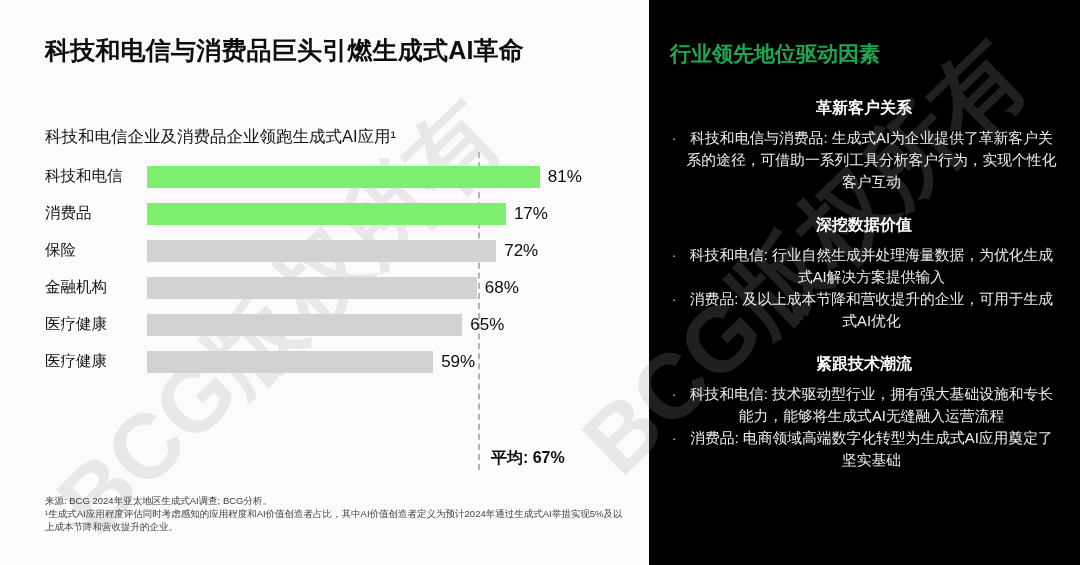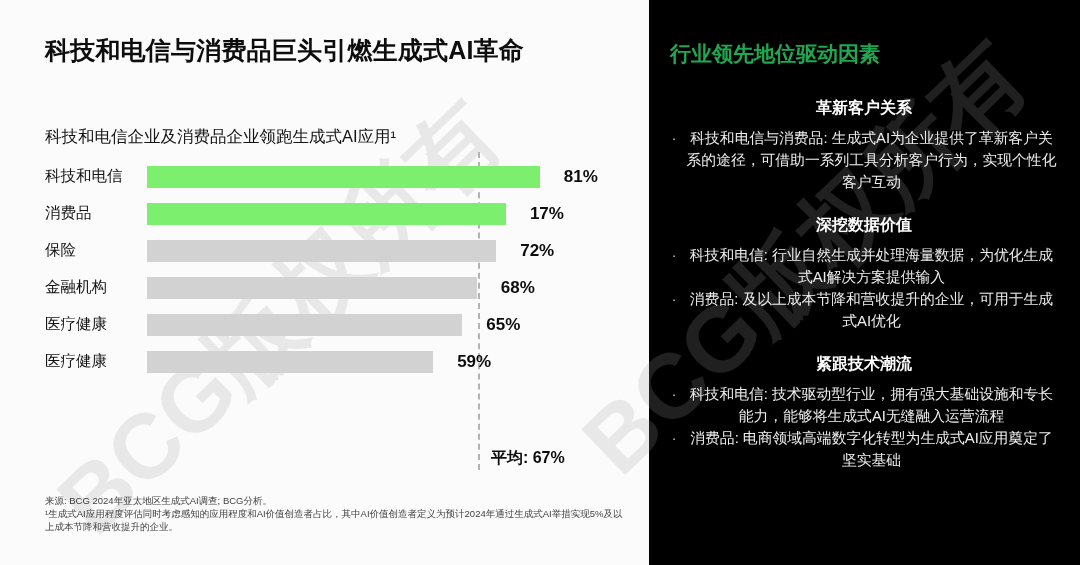--- a/index.html
+++ b/index.html
@@ -9,21 +9,21 @@
 
   
   .panel-left { position:absolute; left:0; top:0; width:649px; height:565px; background:#fbfbfb; overflow:hidden; }
   .lp-title { position:absolute; left:45px; top:34px; width:580px; font-size:25px; font-weight:800; color:#0d0d0d; letter-spacing:0.2px; }
   .lp-subtitle { position:absolute; left:45px; top:126px; width:560px; font-size:16.5px; font-weight:400; color:#141414; }
 
   .chart { position:absolute; left:45px; top:152px; width:585px; height:330px; padding-top:6px; }
   .bar-row { display:flex; align-items:center; height:37px; position:relative; z-index:2; }
   .bar-label { width:102px; font-size:15.5px; color:#141414; flex:0 0 auto; }
   .bar { height:22px; flex:0 0 auto; }
-  .bar-value { margin-left:24px; font-size:17px; font-weight:700; color:#0d0d0d; white-space:nowrap; }
+  .bar-value { margin-left:8px; font-size:17px; font-weight:400; color:#0d0d0d; white-space:nowrap; }
   .avg-line { position:absolute; top:0; height:318px; width:0; border-left:2px dashed #b3b3b3; z-index:1; }
   .avg-label { position:absolute; top:296px; font-size:16px; font-weight:700; color:#0d0d0d; white-space:nowrap; z-index:2; }
 
   .lp-footer { position:absolute; left:45px; top:494px; width:578px; font-size:9.5px; line-height:13px; color:#3f3f3f; }
 
   
   .panel-right { position:absolute; left:649px; top:0; width:431px; height:565px; background:#000000; overflow:hidden; padding:40px 24px 0 21px; }
   .rp-title { position:relative; z-index:2; font-size:21px; font-weight:700; margin-bottom:30px; }
   .rp-sections { position:relative; z-index:2; width:388px; }
   .rp-section { margin-bottom:22px;text-align:center; }

